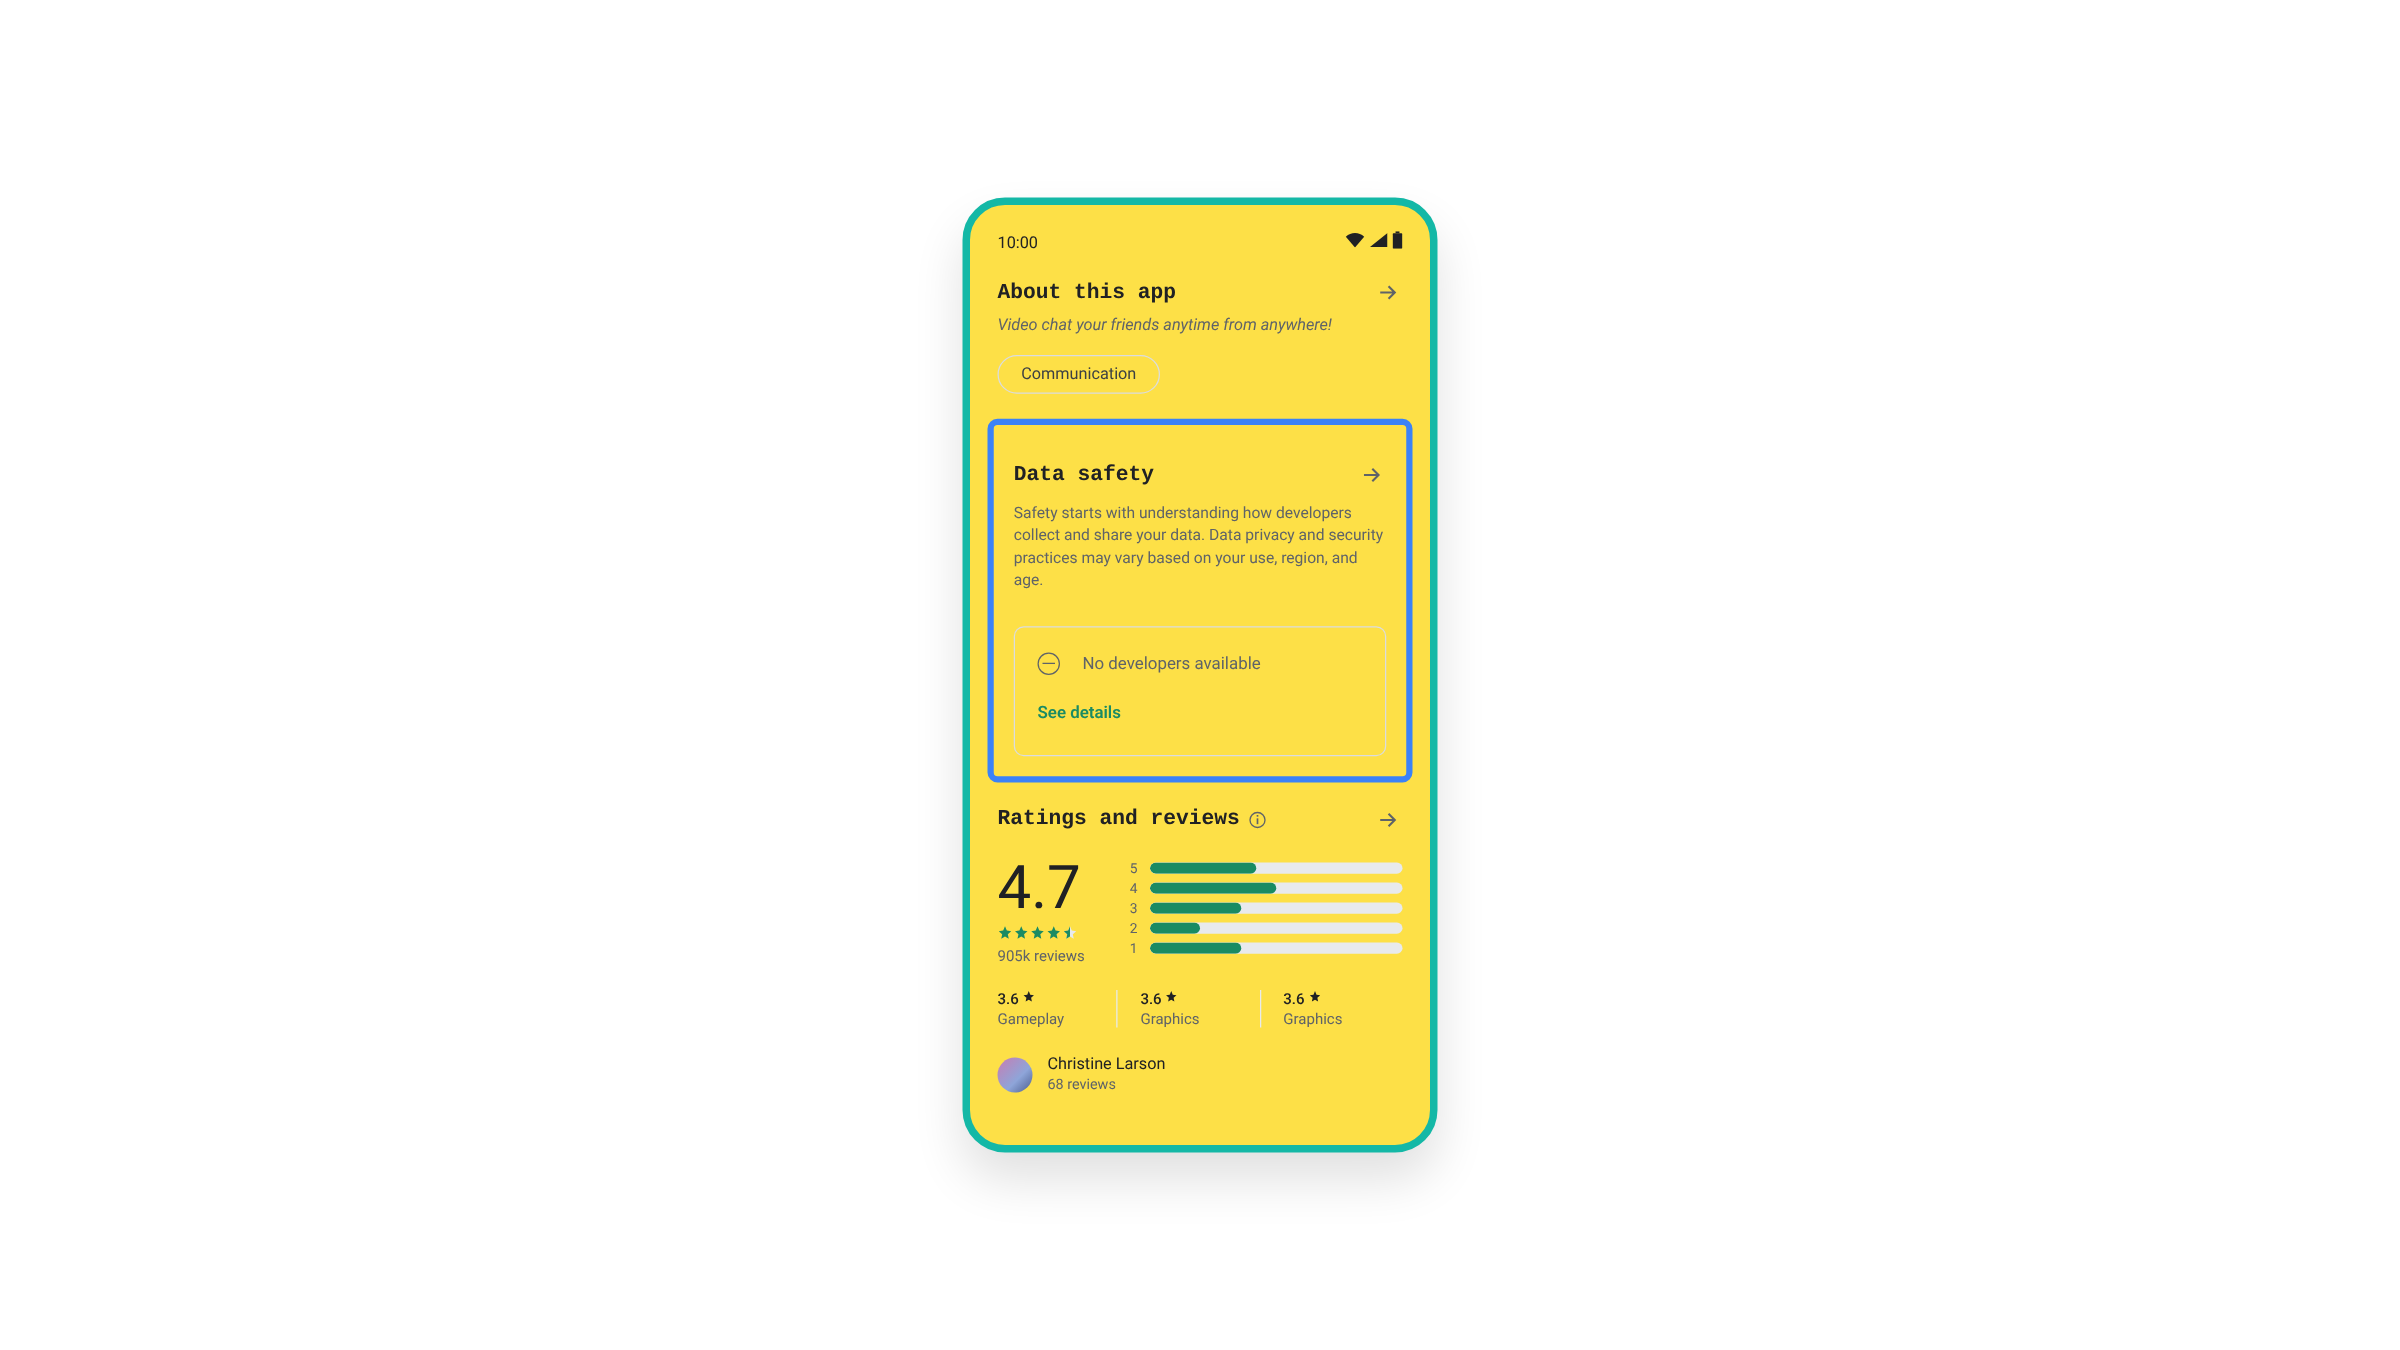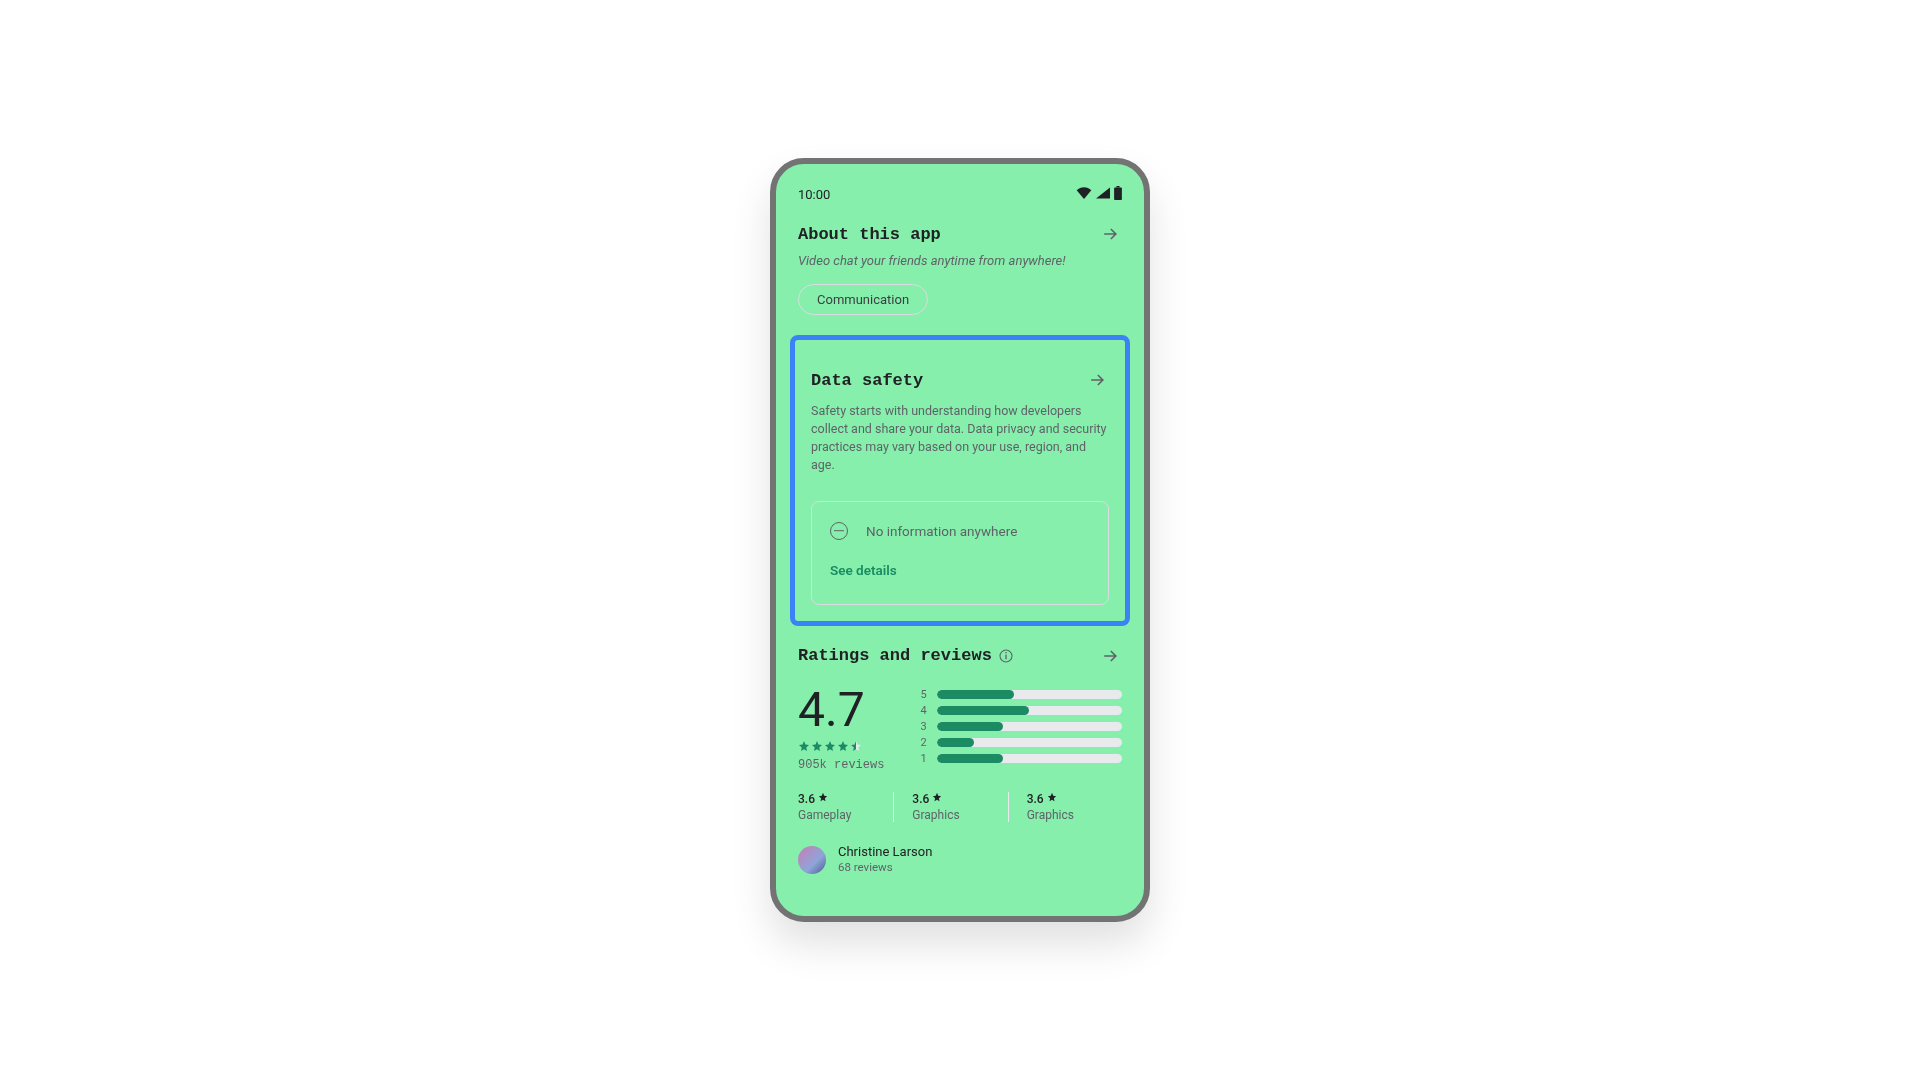--- a/index.html
+++ b/index.html
@@ -8,22 +8,22 @@
     height: 1080px;
     background: #ffffff;
     font-family: -apple-system, BlinkMacSystemFont, "Segoe UI", Roboto, Arial, sans-serif;
     display: flex;
     align-items: center;
     justify-content: center;
   }
   .phone-frame {
     width: 380px;
     height: 764px;
-    background: #86efac;
-    border: 6px solid #737373;
+    background: #fde047;
+    border: 6px solid #14b8a6;
     border-radius: 34px;
     box-shadow: 0 22px 40px rgba(0,0,0,0.12);
     position: relative;
     overflow: hidden;
   }
   .screen {
     width: 100%;
     height: 100%;
     overflow: hidden;
     padding: 18px 0 0 0;
@@ -145,21 +145,20 @@
   .stars-row {
     display: flex;
     gap: 1px;
     margin-top: 6px;
     color: #1a8b63;
   }
   .rev-count {
     font-size: 12px;
     color: #5f6368;
     margin-top: 6px;
-    font-family: Liberation Mono, monospace;
   }
   .bars {
     flex: 1;
     display: flex;
     flex-direction: column;
     gap: 3px;
     padding-top: 2px;
   }
   .bar-row {
     display: flex;
@@ -267,21 +266,21 @@
           <div class="arrow-btn">
             <svg width="20" height="20" viewBox="0 0 24 24">
                 <path fill="none" stroke="#5f6368" stroke-width="2" d="M5 12h13M13 6l6 6-6 6"></path>
               </svg>
           </div>
         </div>
         <div class="ds-desc">Safety starts with understanding how developers collect and share your data. Data privacy and security practices may vary based on your use, region, and age.</div>
         <div class="ds-card">
           <div class="ds-row">
             <div class="ds-icon"></div>
-            <span>No information anywhere</span>
+            <span>No developers available</span>
           </div>
           <div class="see-details">See details</div>
         </div>
       </div>
     </div>
 
     <div class="ratings-block">
       <div class="section-header">
         <div class="section-title">
           <span>Ratings and reviews</span>

